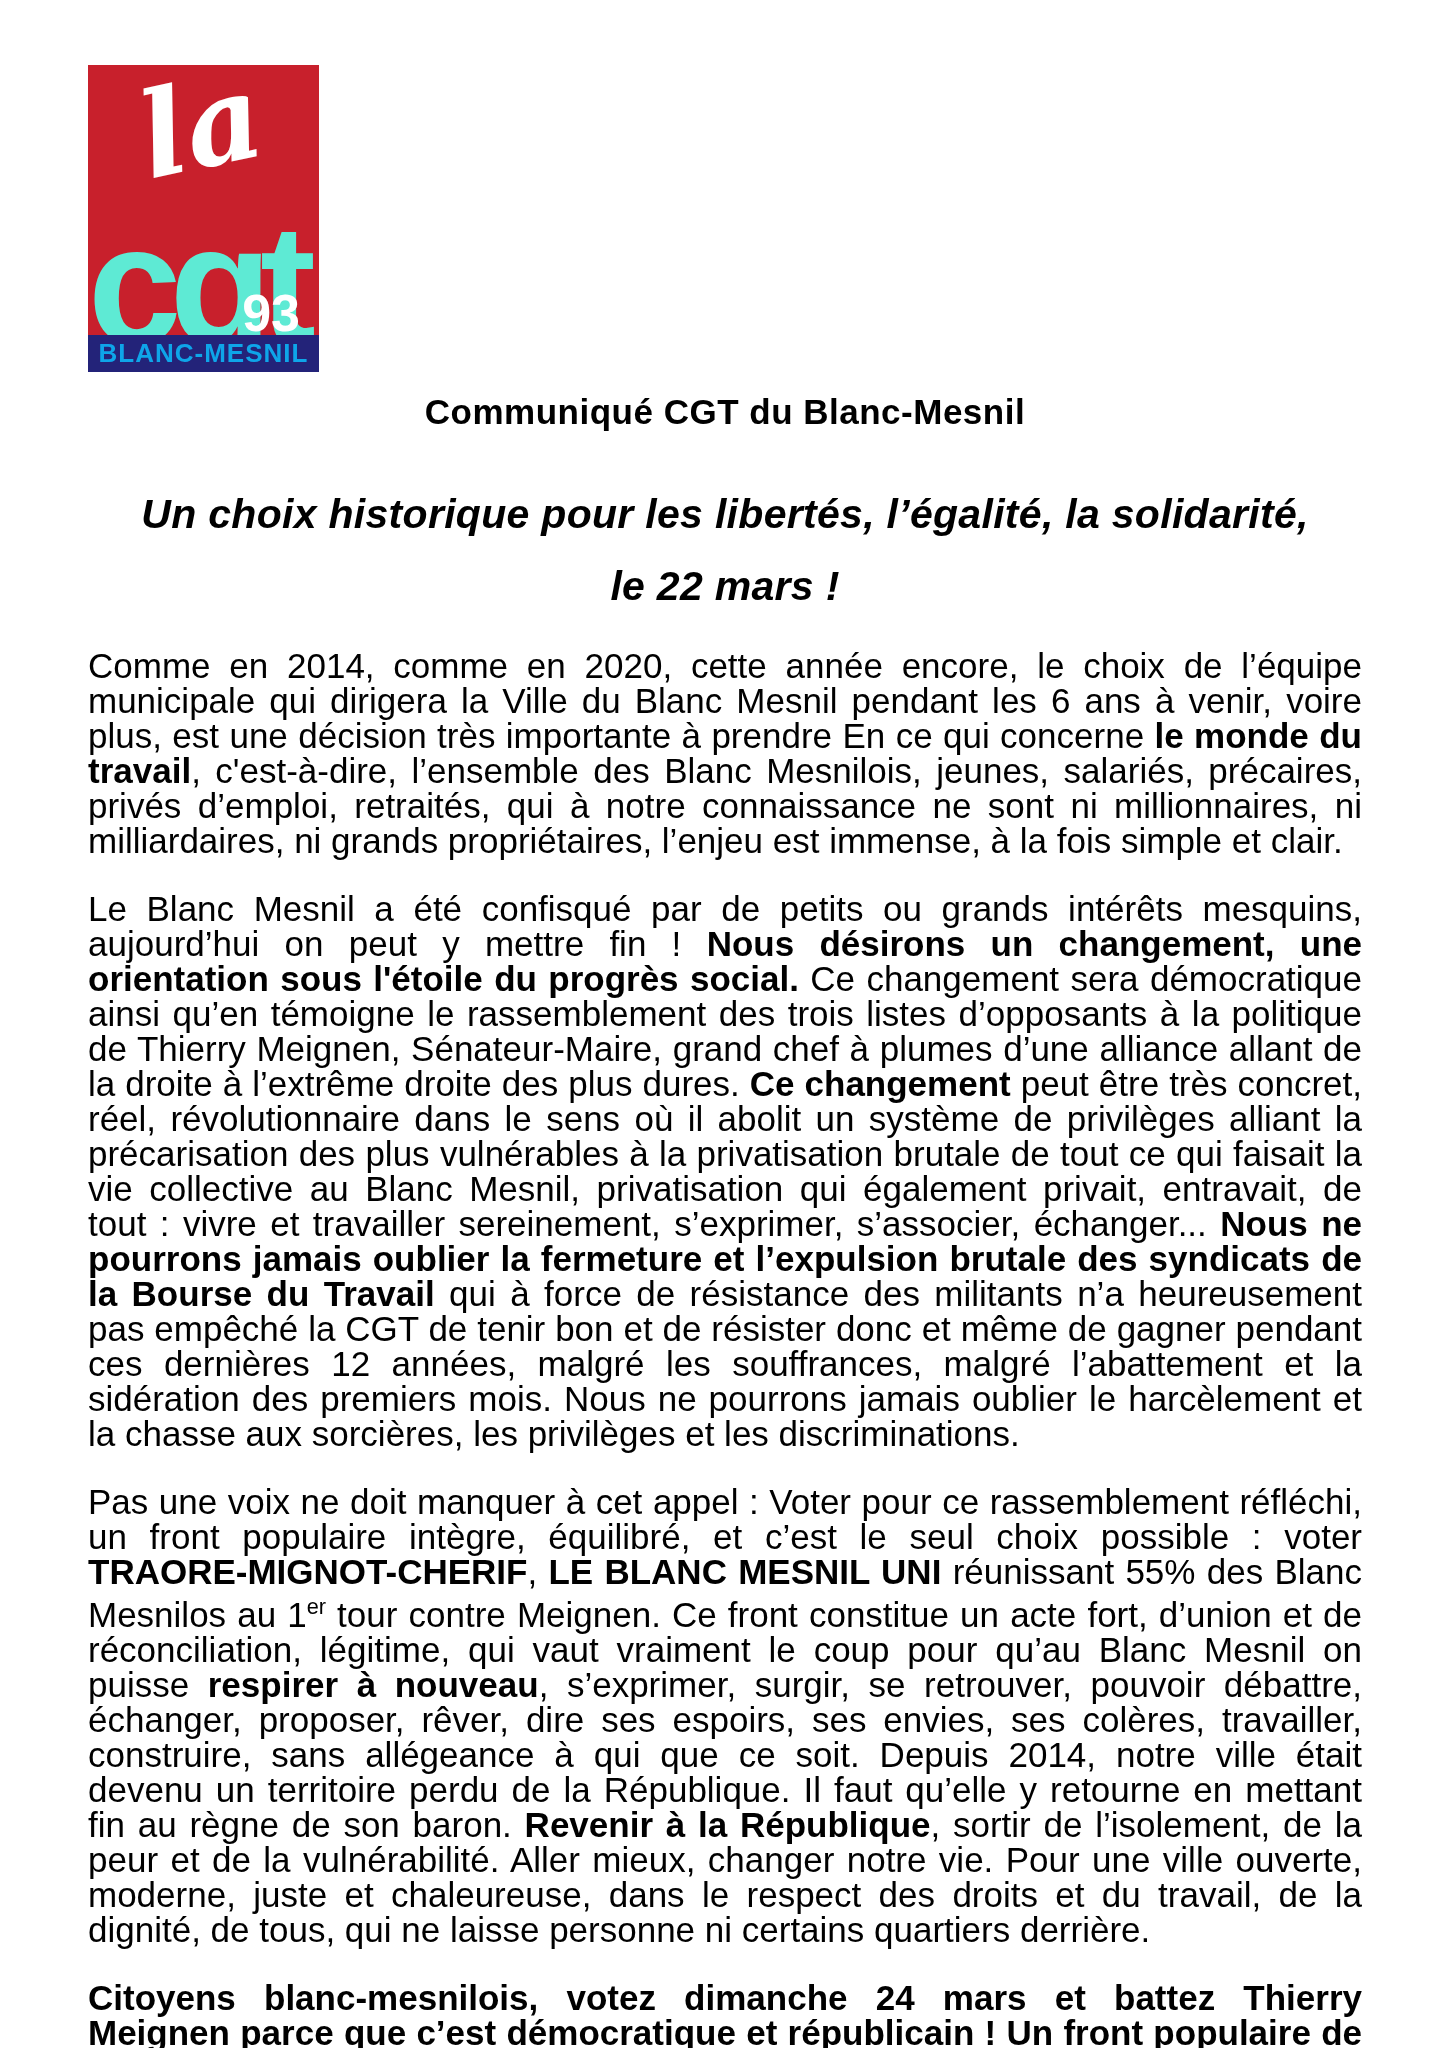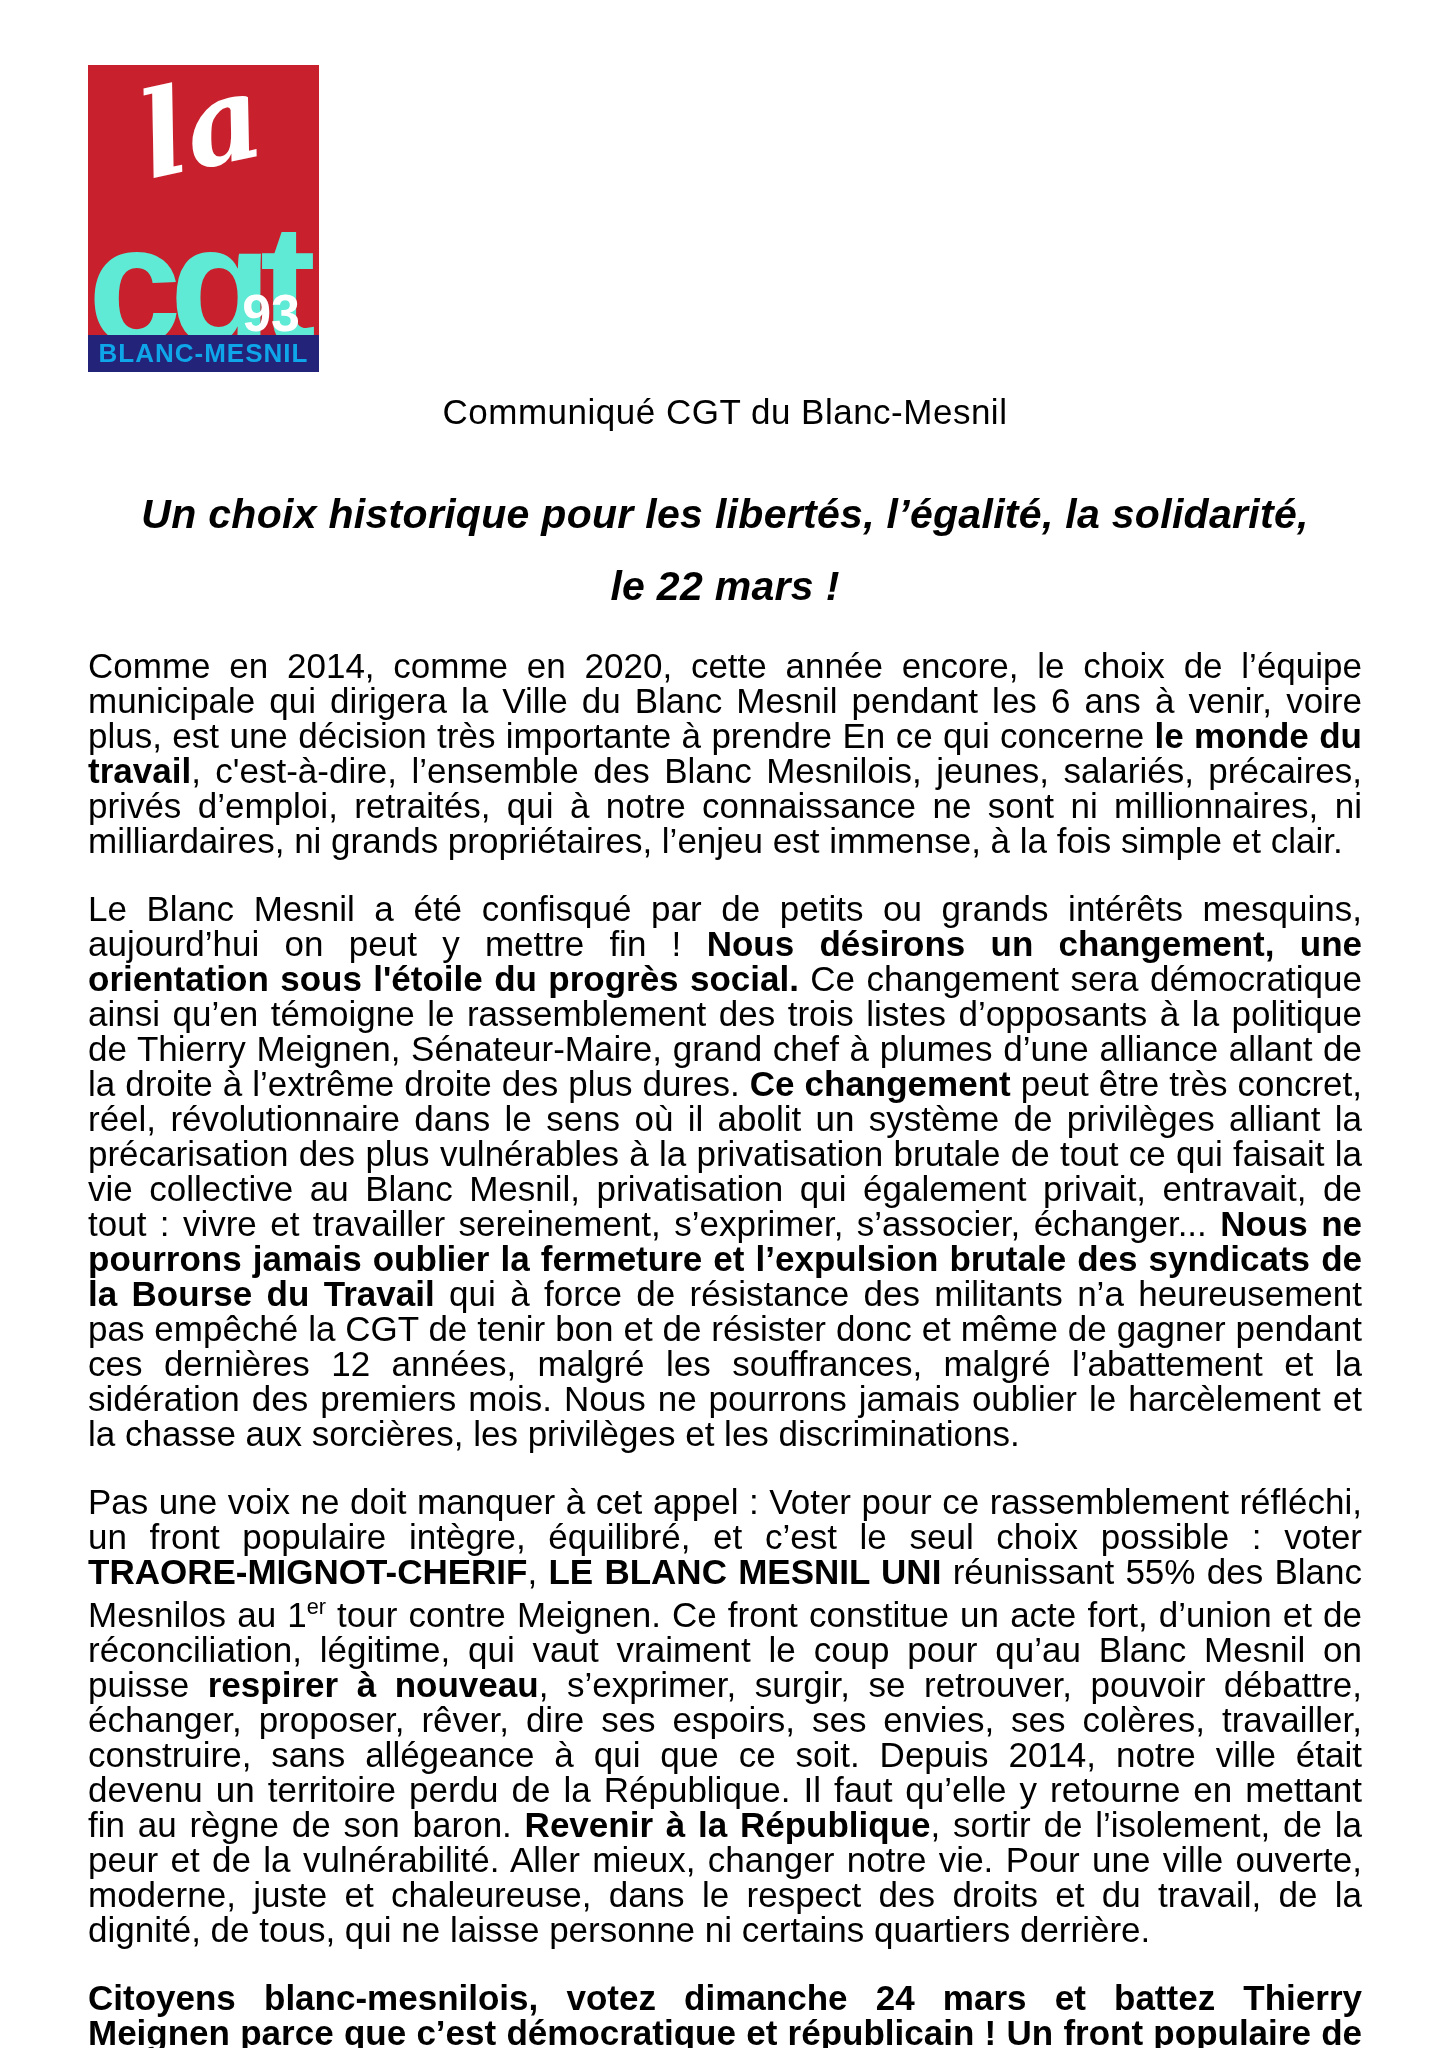--- a/index.html
+++ b/index.html
@@ -38,21 +38,21 @@
     font-weight:bold; font-size:52px; line-height:1; color:#fff;
   }
   .logo-banner {
     width:231px; height:37px; background:#232379;
     color:#0ea5e9; font-weight:bold; font-size:26px; letter-spacing:1px;
     display:flex; align-items:center; justify-content:center;
   }
 
   
   .title {
-    text-align:center; font-weight:normal;
+    text-align:center; font-weight:bold;
     font-size:35px; margin-top:20px; letter-spacing:0.5px;
   }
   .subtitle {
     text-align:center; font-weight:bold;
     font-size:28px; margin-top:8px;
   }
   sup { font-size:0.62em; }
 
   .headline {
     text-align:center; font-weight:bold;

